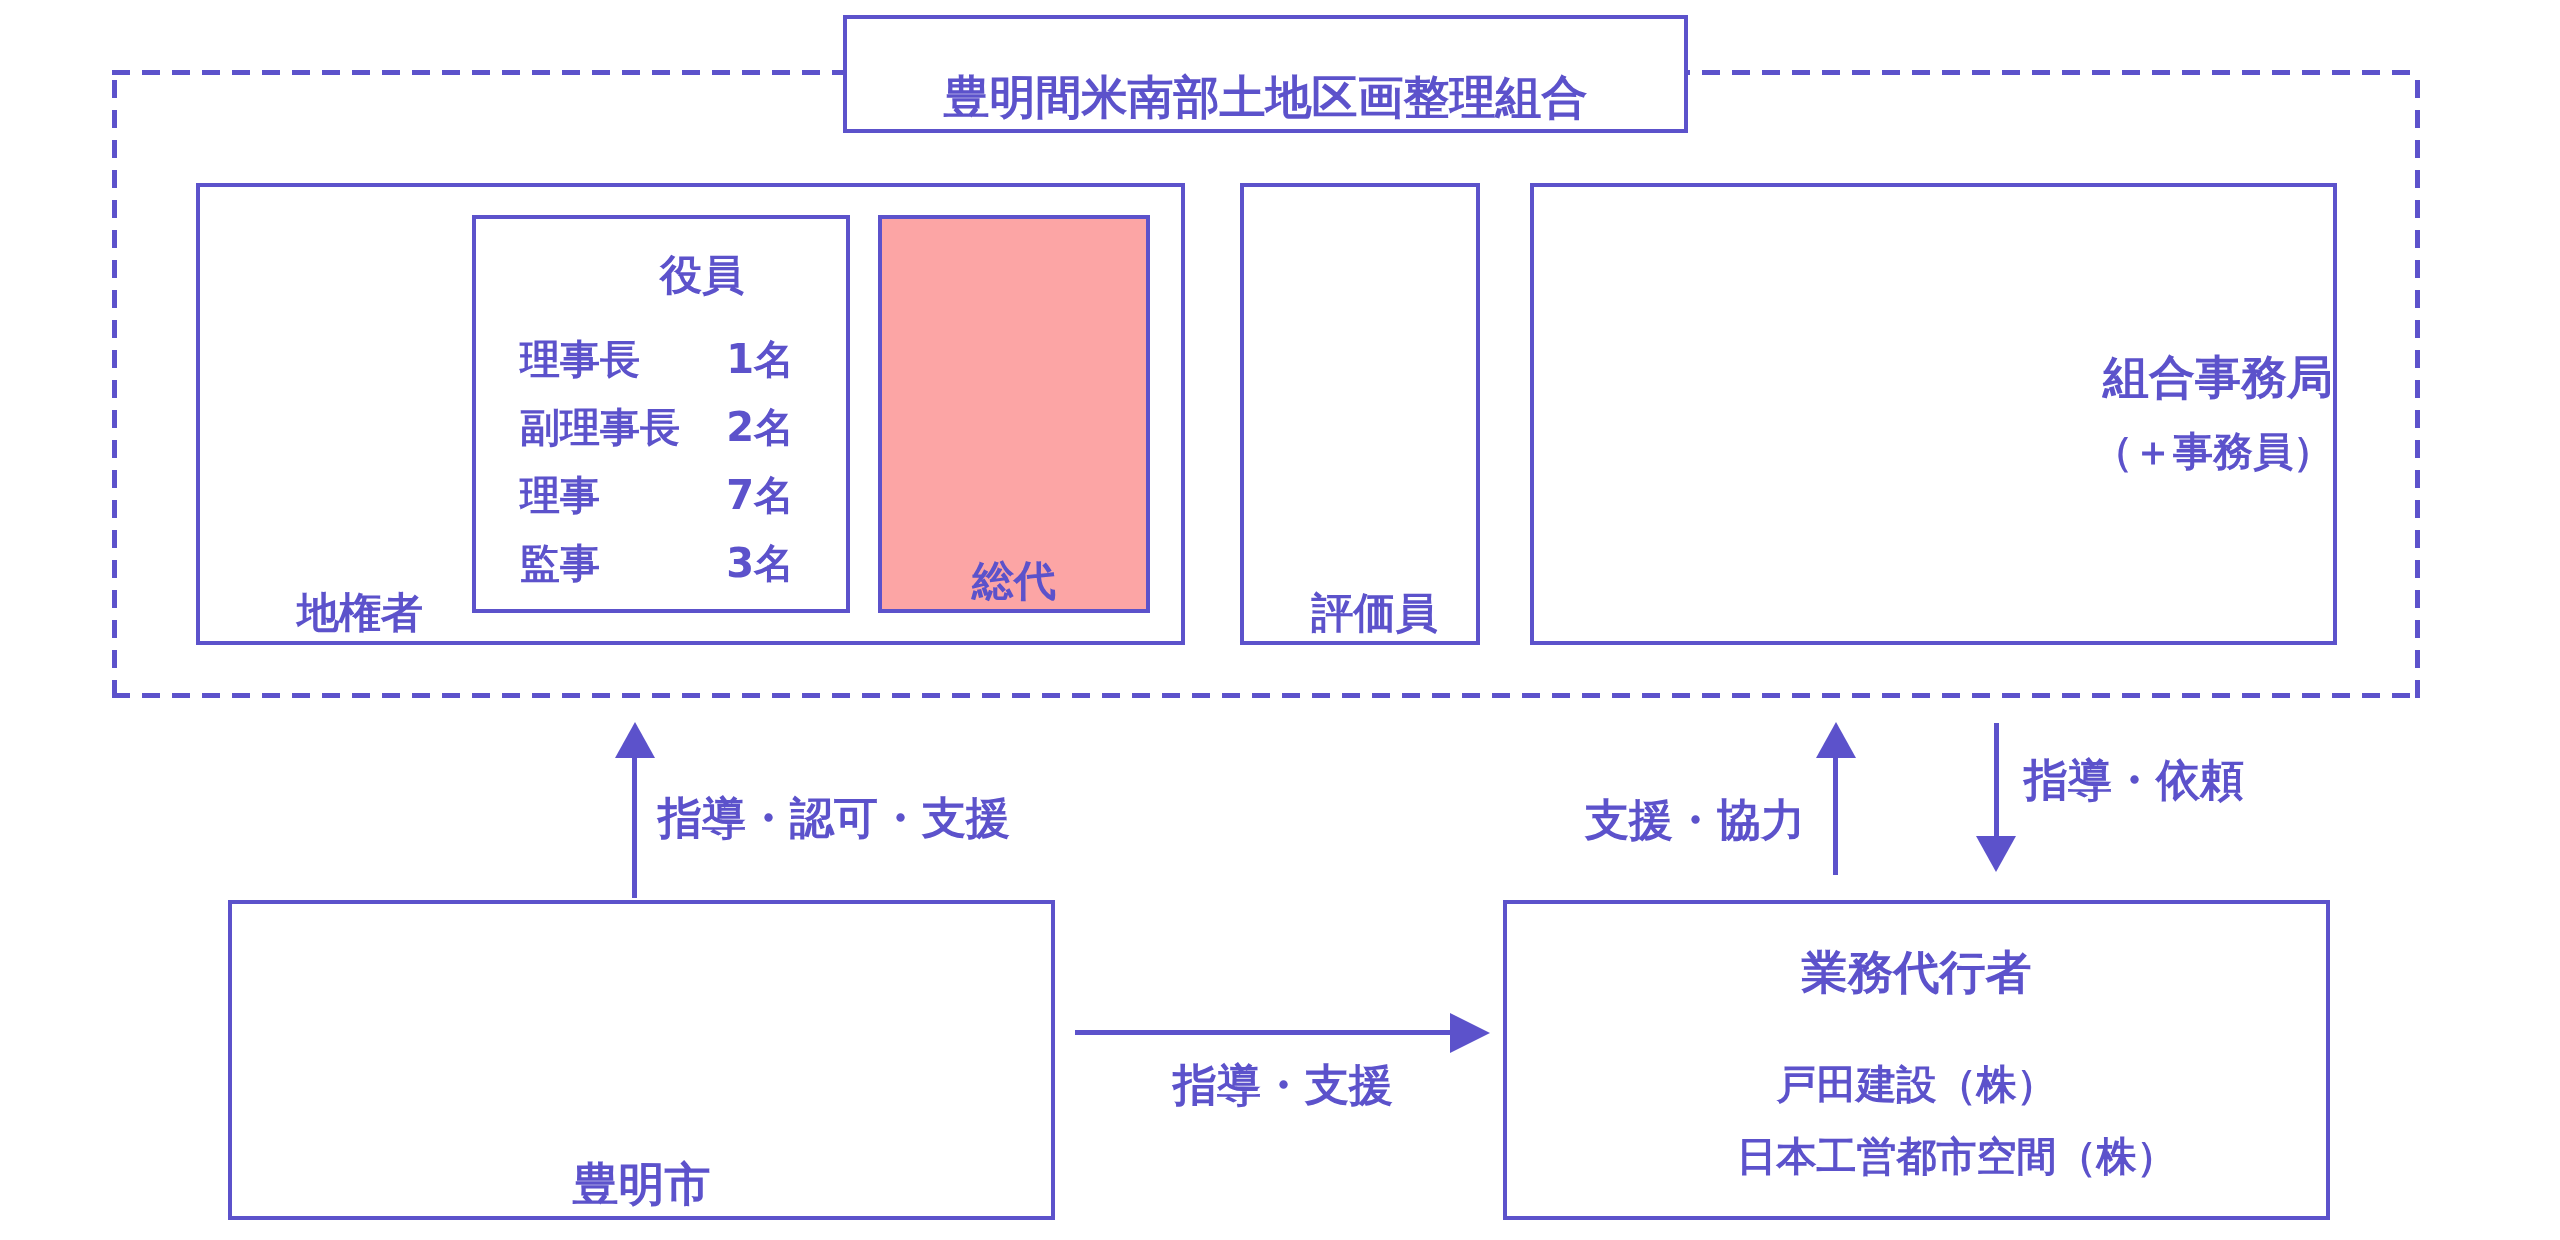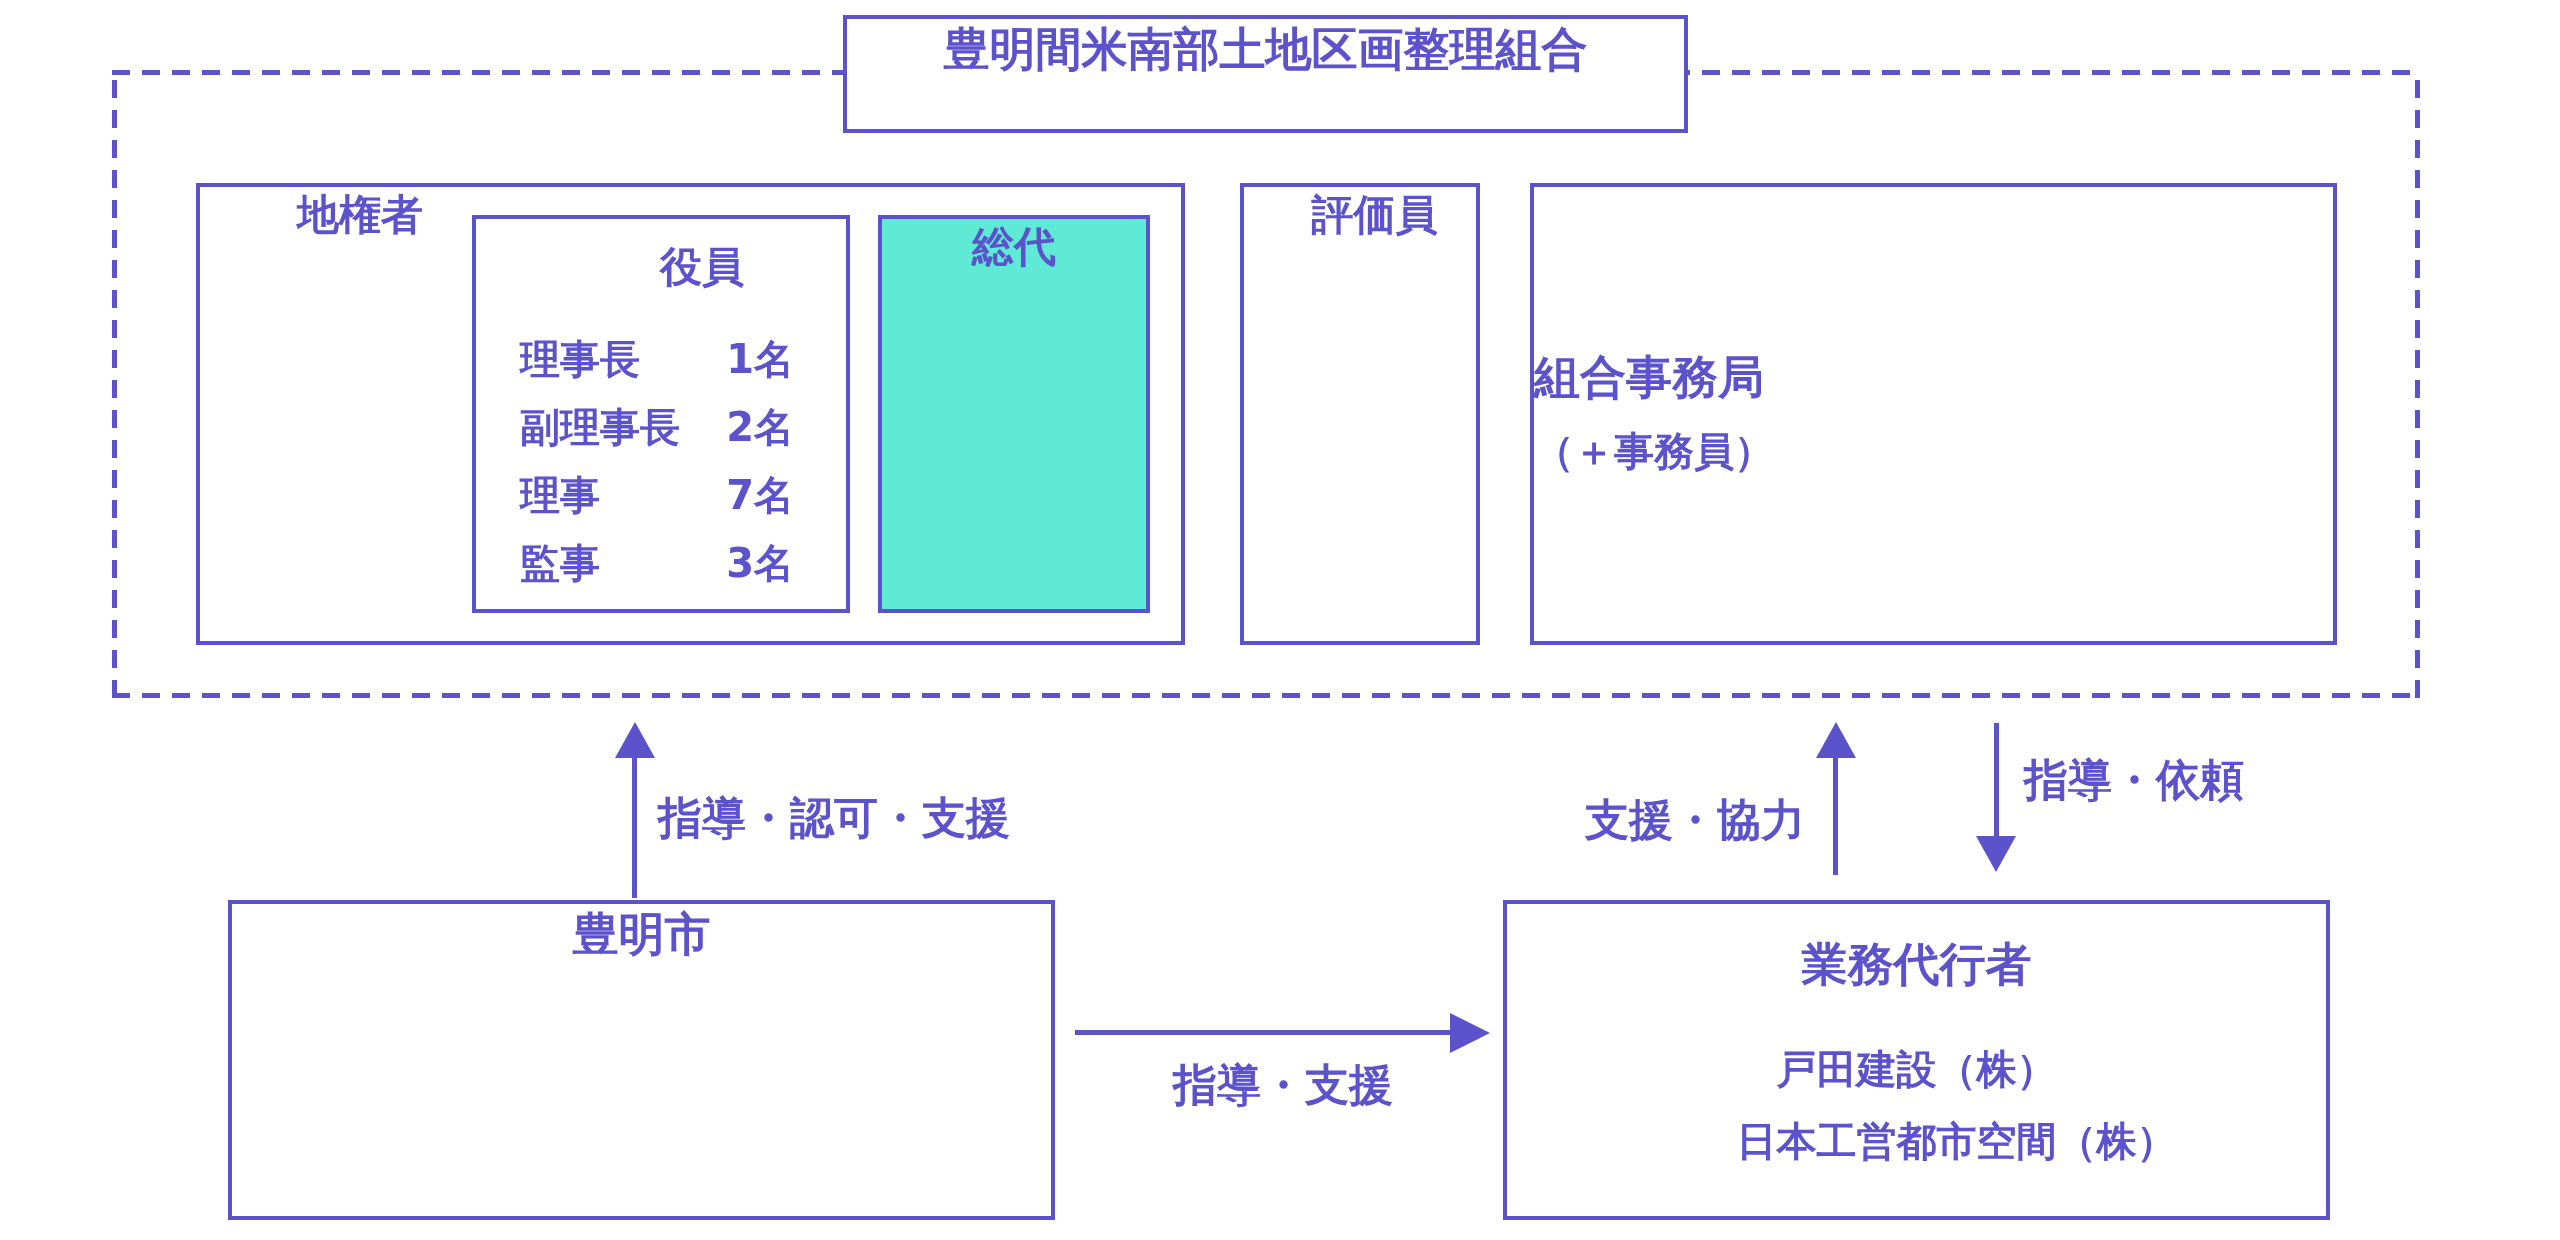--- a/index.html
+++ b/index.html
@@ -2,38 +2,38 @@
 <html><head>
 <meta charset="utf-8">
 <style>
   html,body{margin:0;padding:0;background:#ffffff;}
   .stage{
     position:relative;width:2560px;height:1240px;background:#ffffff;overflow:hidden;
     font-family:"DejaVu Sans","Liberation Sans",sans-serif;
     font-weight:700;color:#5C52CB;
   }
   .box{position:absolute;border:4px solid #5C52CB;box-sizing:border-box;background:#ffffff;}
-  .center{display:flex;align-items:flex-start;justify-content:center;}
+  .center{display:flex;align-items:flex-end;justify-content:center;}
   
   .dashed-frame{
     position:absolute;left:112px;top:70px;width:2308px;height:628px;box-sizing:border-box;
     background:
       repeating-linear-gradient(90deg,#5C52CB 0 18px,transparent 18px 30px) left top/100% 5px no-repeat,
       repeating-linear-gradient(90deg,#5C52CB 0 18px,transparent 18px 30px) left bottom/100% 5px no-repeat,
       repeating-linear-gradient(0deg,#5C52CB 0 18px,transparent 18px 30px) left top/5px 100% no-repeat,
       repeating-linear-gradient(0deg,#5C52CB 0 18px,transparent 18px 30px) right top/5px 100% no-repeat;
   }
   .title-box{left:843px;top:15px;width:845px;height:118px;z-index:3;font-size:46px;}
   .landowners-box{left:196px;top:183px;width:989px;height:462px;}
   .landowners-label{position:absolute;left:0;top:0;width:272px;height:454px;font-size:42px;margin-left:24px;}
   .officers-box{position:absolute;left:272px;top:28px;width:378px;height:398px;border:4px solid #5C52CB;box-sizing:border-box;background:#fff;}
   .officers-title{position:absolute;left:0;top:20px;width:100%;height:64px;font-size:42px;padding-left:41px;}
   .roster{position:absolute;left:44px;top:106px;width:274px;}
   .roster-row{display:flex;justify-content:space-between;align-items:center;height:68px;font-size:40px;}
-  .representatives-box{position:absolute;left:678px;top:28px;width:272px;height:398px;border:4px solid #5C52CB;box-sizing:border-box;background:#5eead4;font-size:42px;}
+  .representatives-box{position:absolute;left:678px;top:28px;width:272px;height:398px;border:4px solid #5C52CB;box-sizing:border-box;background:#fca5a5;font-size:42px;}
   .evaluators-box{left:1240px;top:183px;width:240px;height:462px;font-size:42px;padding-left:29px;}
   .secretariat-box{left:1530px;top:183px;width:807px;height:462px;flex-direction:column;}
   .secretariat-main{font-size:46px;line-height:74px;}
   .secretariat-sub{font-size:40px;line-height:74px;}
   .city-box{left:228px;top:900px;width:827px;height:320px;font-size:46px;}
   .agent-box{left:1503px;top:900px;width:827px;height:320px;}
   .agent-title{position:absolute;left:0;top:30px;width:100%;height:70px;font-size:46px;}
   .agent-co1{position:absolute;left:0;top:138px;width:100%;height:70px;font-size:40px;}
   .agent-co2{position:absolute;left:0;top:210px;width:100%;height:70px;font-size:40px;margin-left:40px;}
   

